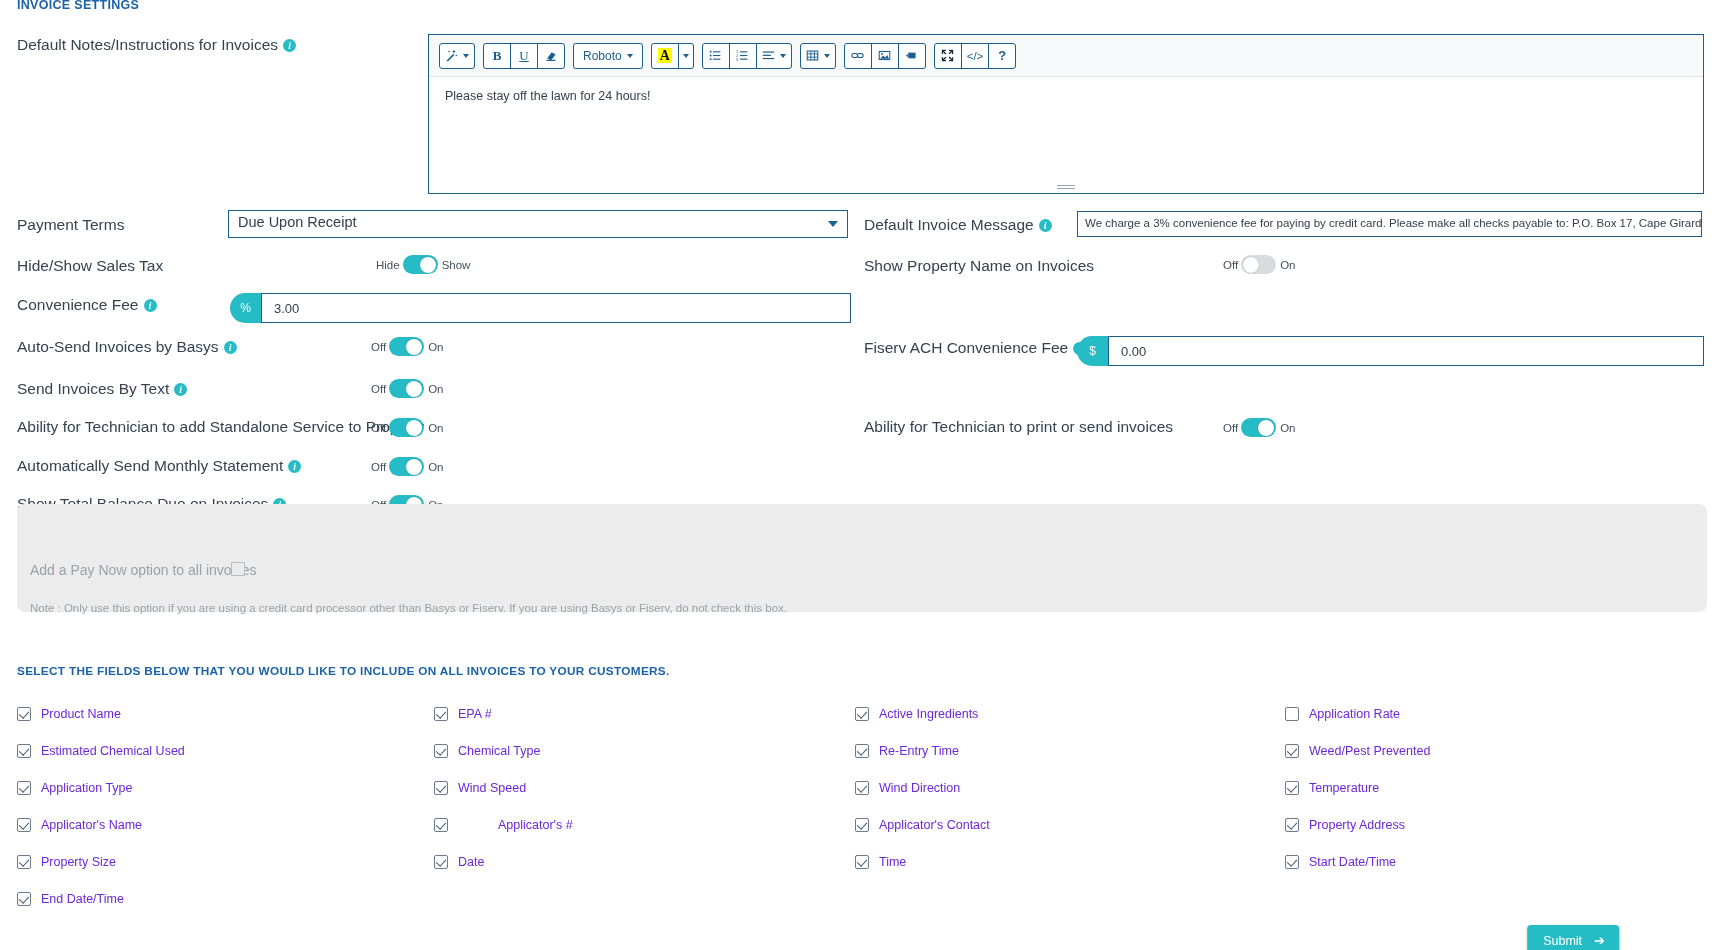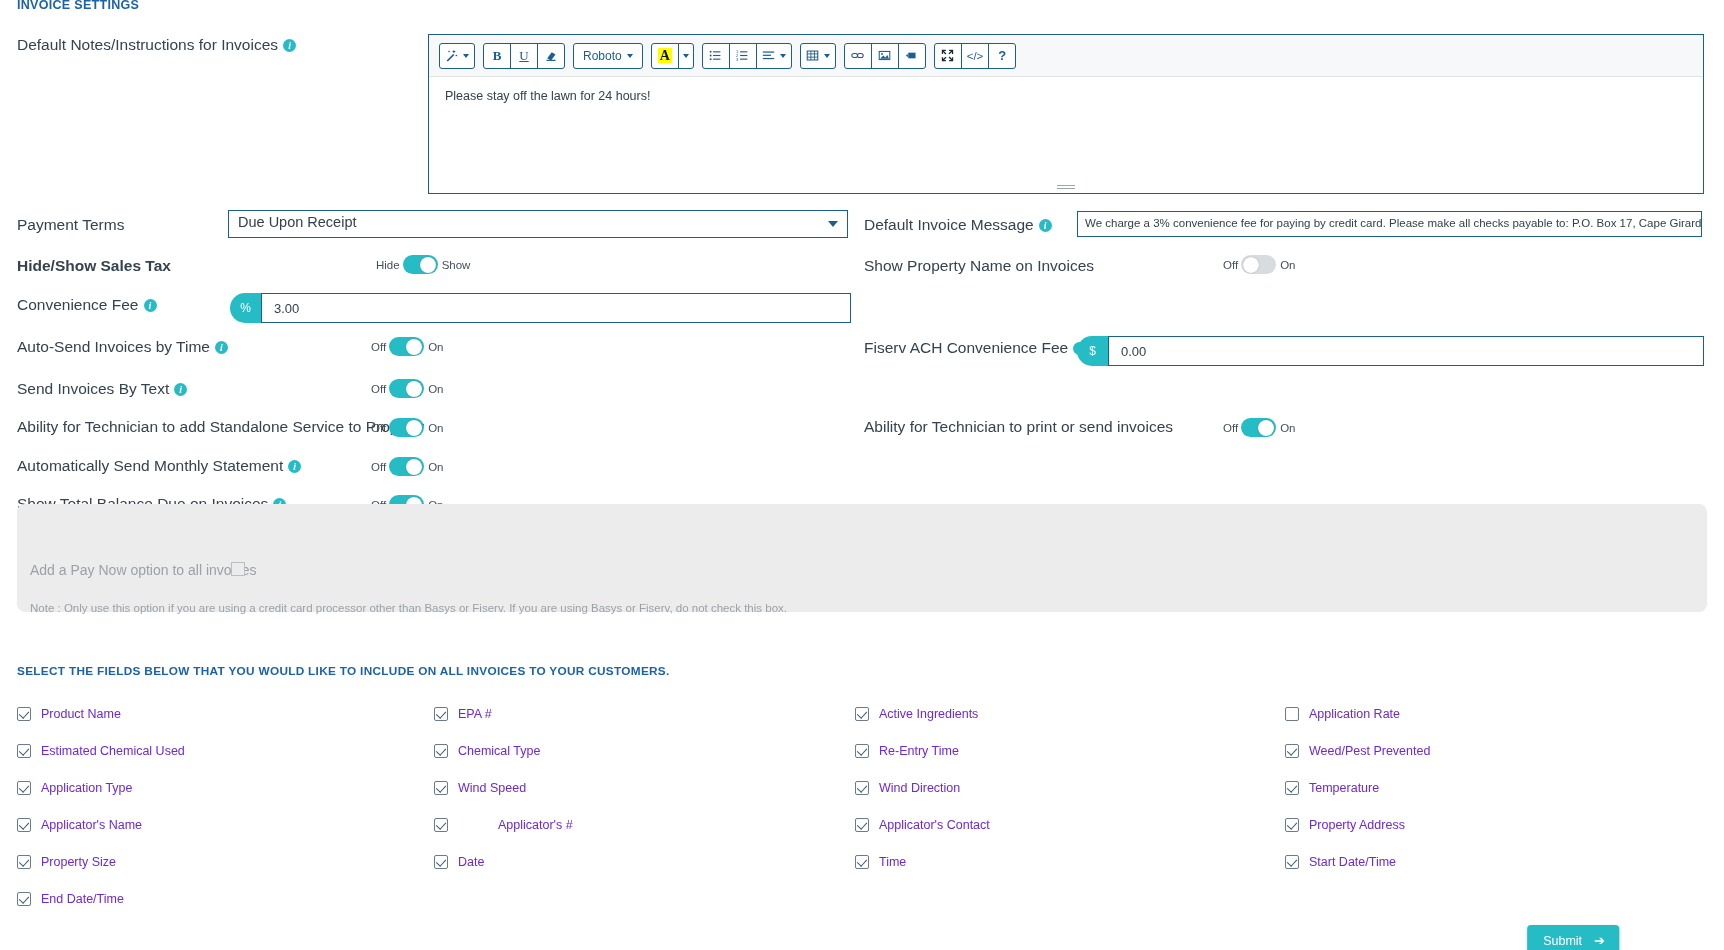--- a/index.html
+++ b/index.html
@@ -431,21 +431,21 @@
     <span class="select-arrow"></span>
   </div>
 
   <div class="lbl" style="left:864px; top:216px;">
     <span>Default Invoice Message</span><span class="info">i</span>
   </div>
   <div class="msg-input">
     <span>We charge a 3% convenience fee for paying by credit card. Please make all checks payable to: P.O. Box 17, Cape Girardeau, MO 63</span>
   </div>
 
-  <div class="lbl" style="left:17px; top:257px;font-weight:bold;">Hide/Show Sales Tax</div>
+  <div class="lbl" style="left:17px; top:257px;">Hide/Show Sales Tax</div>
   <div class="toggle-row" style="left:376px; top:255px;">
     <span class="tg-text left">Hide</span>
     <span class="switch on">
         <span class="knob"></span>
       </span>
     <span class="tg-text right">Show</span>
   </div>
 
   <div class="lbl" style="left:864px; top:257px;">Show Property Name on Invoices</div>
   <div class="toggle-row" style="left:1223px; top:255px;">
@@ -460,21 +460,21 @@
     <span>Convenience Fee</span><span class="info">i</span>
   </div>
   <div class="fee-wrap" style="left:230px; top:293px; width:621px;">
     <div class="fee-prefix">%</div>
     <div class="fee-input">
       <span>3.00</span>
     </div>
   </div>
 
   <div class="lbl" style="left:17px; top:338px;">
-    <span>Auto-Send Invoices by Time</span><span class="info">i</span>
+    <span>Auto-Send Invoices by Basys</span><span class="info">i</span>
   </div>
   <div class="toggle-row" style="left:371px; top:337px;">
     <span class="tg-text left">Off</span>
     <span class="switch on">
         <span class="knob"></span>
       </span>
     <span class="tg-text right">On</span>
   </div>
 
   <div class="lbl" style="left:864px; top:339px;">

